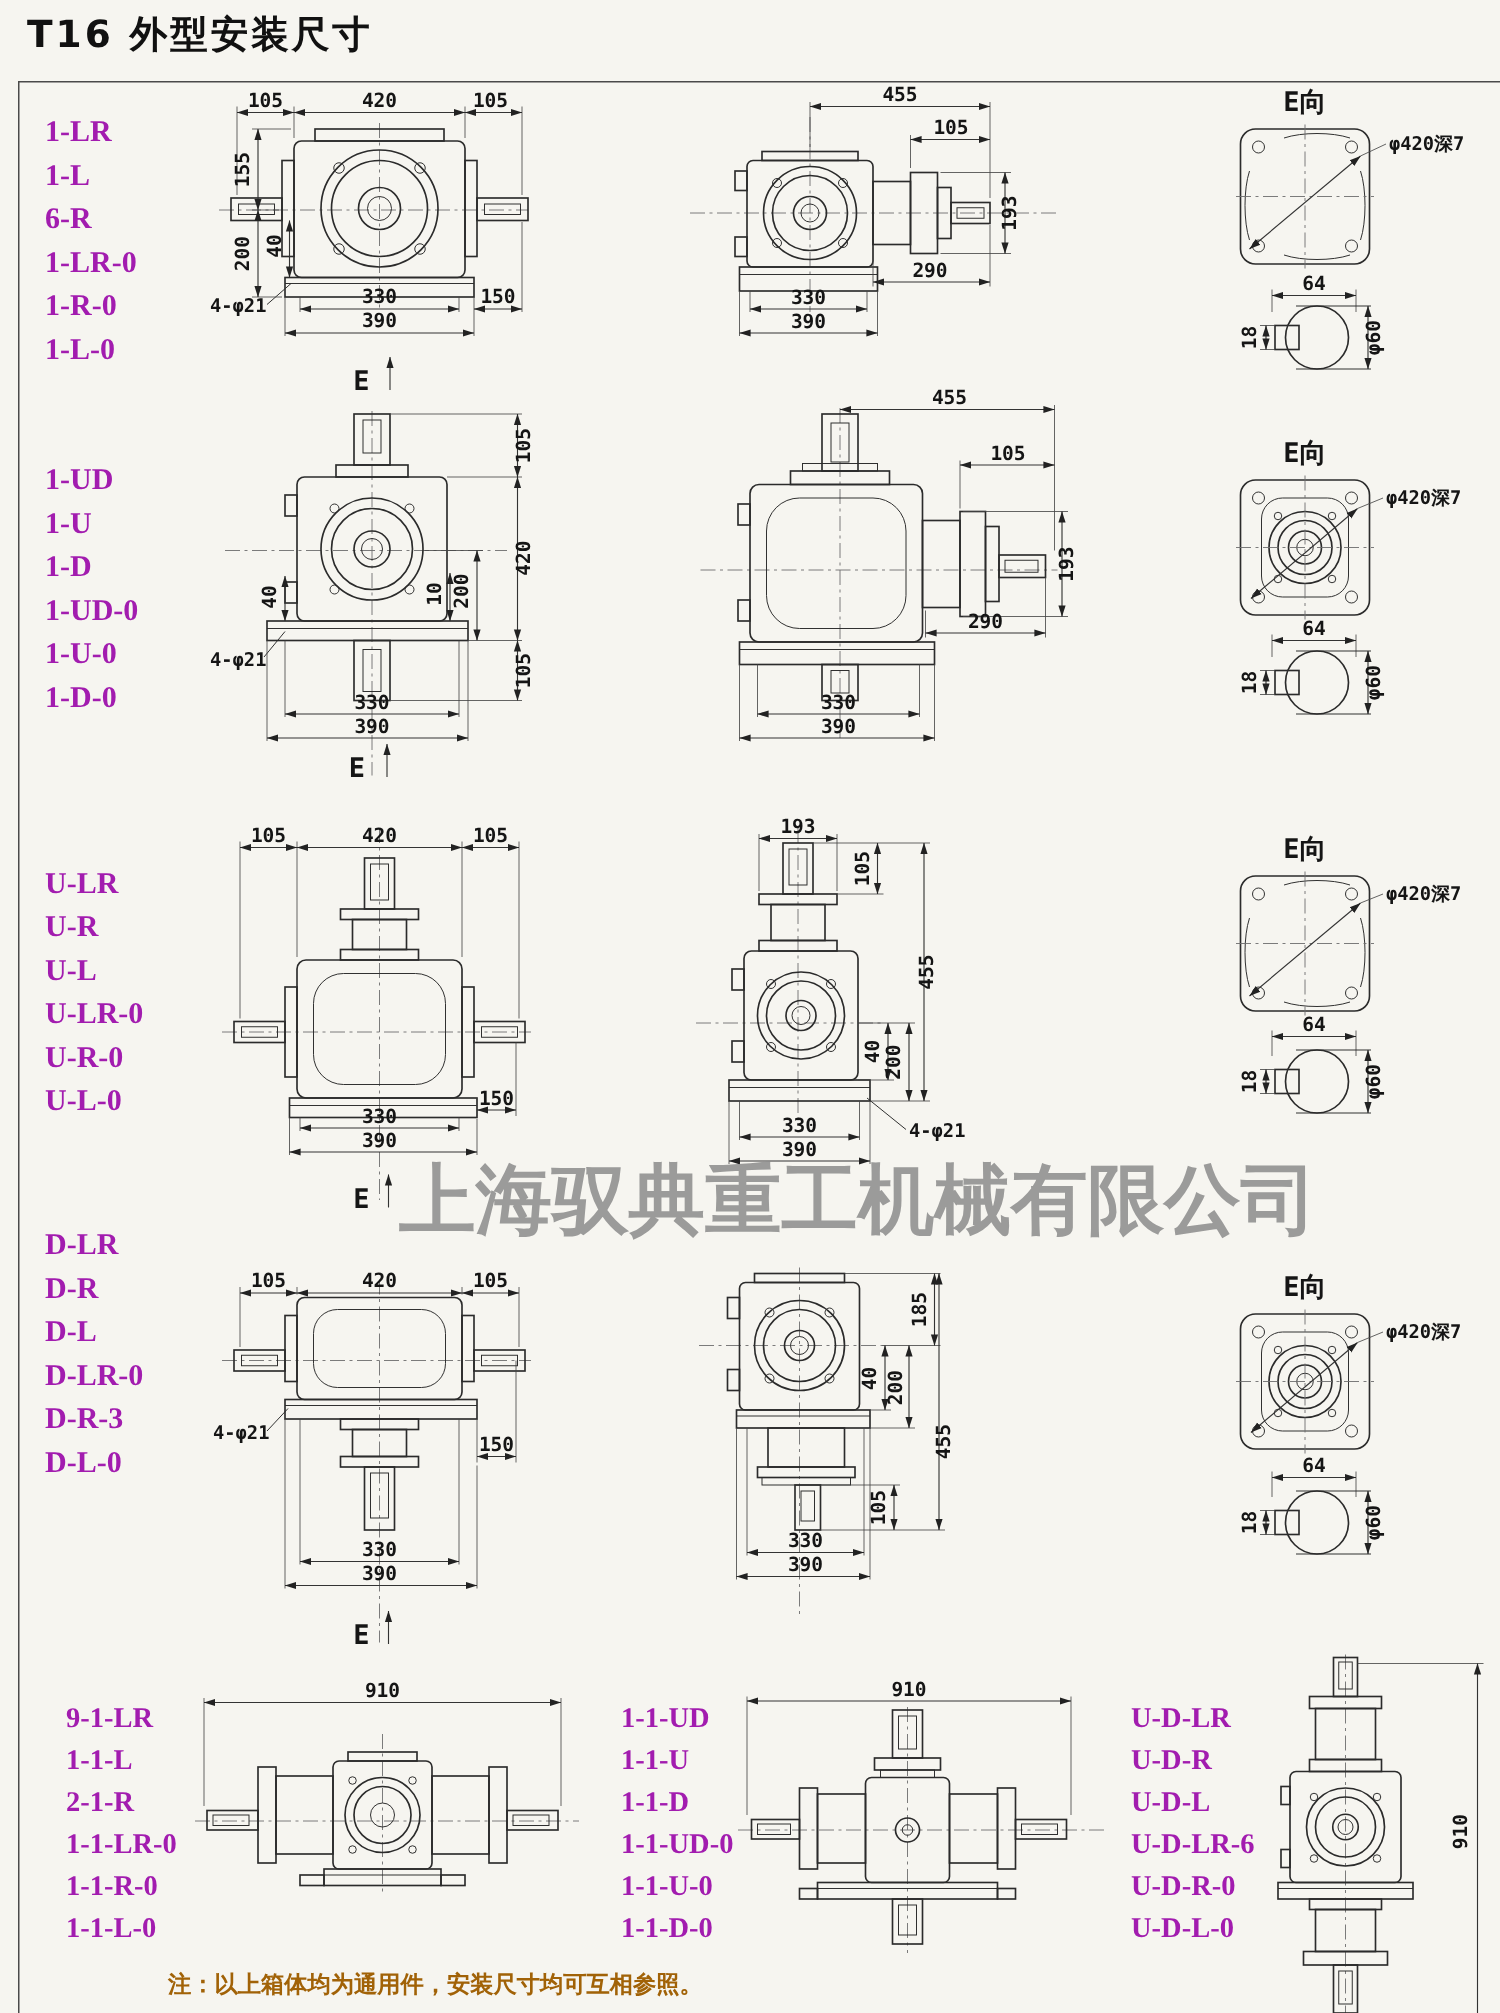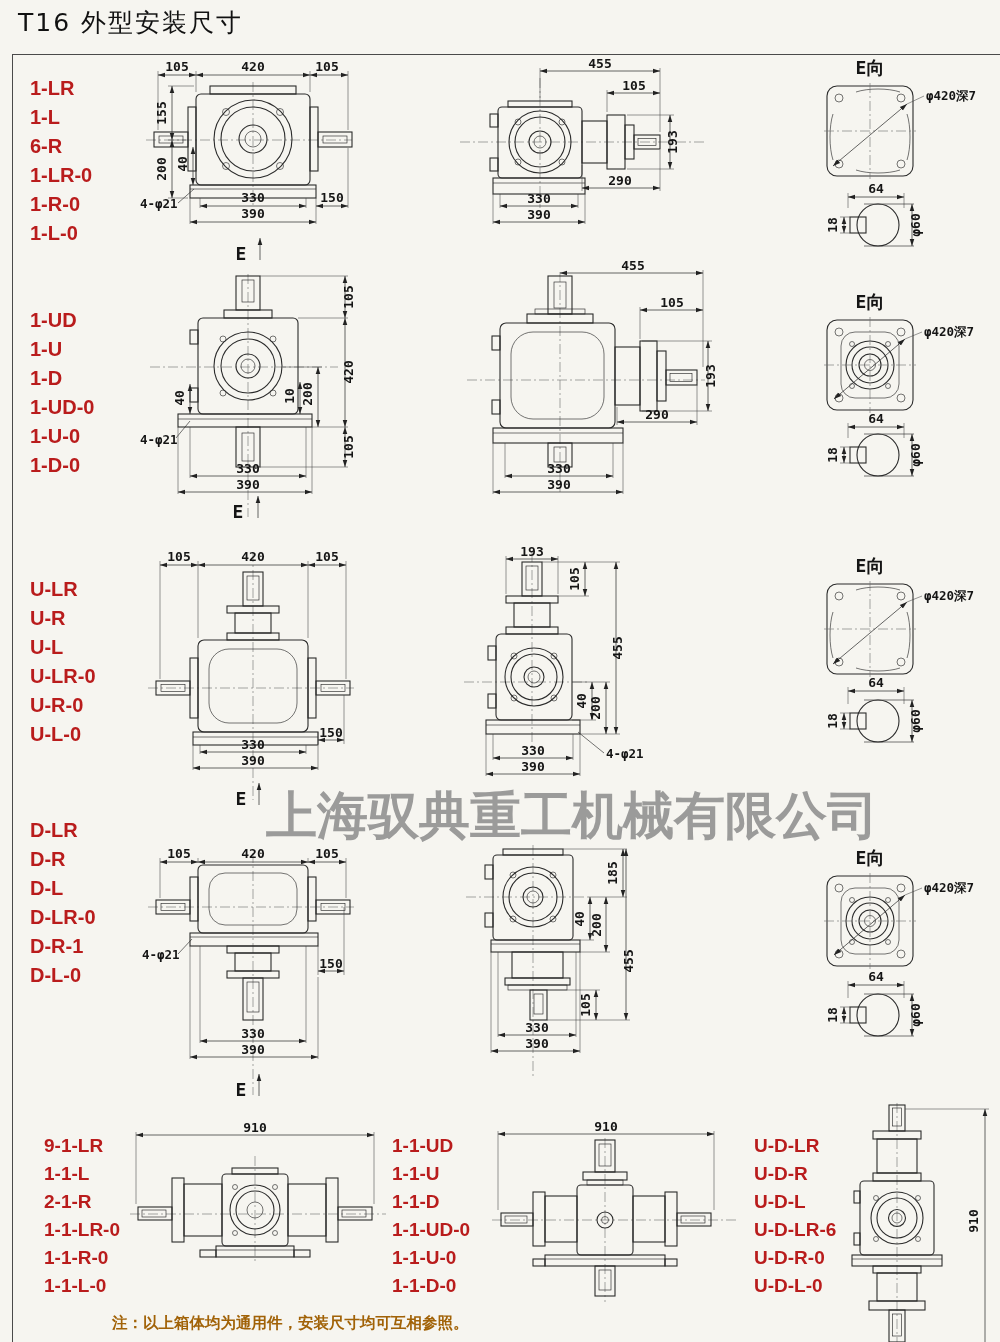--- a/index.html
+++ b/index.html
@@ -1,35 +1,35 @@
 <!DOCTYPE html>
 <html><head>
 <meta charset="utf-8">
 <style>
   html,body{margin:0;padding:0;background:#e8e7e3;}
   .page{position:relative;width:1000px;height:1342px;background:#f6f5f0;overflow:hidden;
         font-family:"DejaVu Sans",sans-serif;color:#141414;}
-  .page-title{position:absolute;left:18px;top:6px;font-size:25px;font-weight:normal;
+  .page-title{position:absolute;left:18px;top:6px;font-size:25px;font-weight:bold;
         letter-spacing:2px;color:#111;white-space:nowrap;}
   .frame-top{position:absolute;left:12px;top:54px;width:988px;border-top:1.6px solid #4a4a4a;}
   .frame-left{position:absolute;left:12px;top:54px;height:1288px;border-left:1.6px solid #4a4a4a;}
-  .models{position:absolute;font-family:Liberation Sans, sans-serif;font-weight:bold;
-        font-size:20px;line-height:29px;color:#b91c1c;white-space:nowrap;}
+  .models{position:absolute;font-family:Liberation Serif, serif;font-weight:bold;
+        font-size:20px;line-height:29px;color:#a21caf;white-space:nowrap;}
   .models.small{font-size:19px;line-height:28px;}
   .draw{position:absolute;overflow:visible;}
   .ln{fill:none;stroke:#2b2b2b;stroke-width:1.1;}
   .ln2{fill:none;stroke:#2b2b2b;stroke-width:.65;}
   .cl{fill:none;stroke:#6d6d6d;stroke-width:.6;stroke-dasharray:10 3 2 3;}
   .dl{fill:none;stroke:#333;stroke-width:.75;}
   .ext{stroke:#444;stroke-width:.55;}
   text.dim{font-family:"DejaVu Sans Mono",monospace;font-weight:bold;font-size:13px;fill:#151515;}
   text.dims{font-family:"DejaVu Sans Mono",monospace;font-weight:bold;font-size:12.5px;fill:#151515;}
   text.big{font-family:"DejaVu Sans Mono",monospace;font-weight:bold;font-size:18px;fill:#151515;}
   .watermark{position:absolute;left:266px;top:766px;font-size:51px;font-weight:bold;
-        color:#8c8c8c;opacity:.85;white-space:nowrap;z-index:6;margin-top:16px;}
+        color:#8c8c8c;opacity:.85;white-space:nowrap;z-index:6;}
   .note{position:absolute;left:112px;top:1313px;font-size:15.5px;font-weight:bold;color:#a16207;white-space:nowrap;}
 </style>
 </head>
 <body>
 
 <div class="page">
 
   <svg width="0" height="0" style="position:absolute">
     <defs>
       <marker id="ma" markerWidth="9" markerHeight="8" refX="7.4" refY="3" orient="auto-start-reverse" markerUnits="userSpaceOnUse">
@@ -501,21 +501,21 @@
     <text class="dim" x="108" y="165" text-anchor="middle" transform="rotate(-90 108 165)">φ60</text>
   </svg>
 
   <div class="watermark">上海驭典重工机械有限公司</div>
 
   <div class="models" style="left:30px;top:816px">
     <div>D-LR</div>
     <div>D-R</div>
     <div>D-L</div>
     <div>D-LR-0</div>
-    <div>D-R-1</div>
+    <div>D-R-3</div>
     <div>D-L-0</div>
   </div>
 
   <svg class="draw" style="left:138px;top:845px" width="232" height="268" viewBox="0 0 232 268">
     <g>
       <line class="cl" x1="115" y1="8" x2="115" y2="250"></line>
         <line class="cl" x1="10" y1="62" x2="216" y2="62"></line>
       <rect class="ln" x="60" y="20" width="110" height="68" rx="5"></rect>
       <rect class="ln2" x="71" y="28" width="88" height="52" rx="16"></rect>
       <rect class="ln" x="52" y="32" width="8" height="44"></rect>
@@ -691,21 +691,21 @@
         <rect class="ln" x="166" y="128" width="16" height="7"></rect>
     </g>
     <g>
       <line class="ext" x1="8" y1="82" x2="8" y2="10"></line>
         <line class="ext" x1="246" y1="82" x2="246" y2="10"></line>
       <line class="dl" x1="8" y1="13" x2="246" y2="13" marker-start="url(#ma)" marker-end="url(#ma)"></line>
     </g>
     <text class="dim" x="127" y="9.5" text-anchor="middle">910</text>
   </svg>
 
-  <div class="models small" style="left:392px;top:1132px">
+  <div class="models small" style="left:414px;top:1132px">
     <div>1-1-UD</div>
     <div>1-1-U</div>
     <div>1-1-D</div>
     <div>1-1-UD-0</div>
     <div>1-1-U-0</div>
     <div>1-1-D-0</div>
   </div>
 
   <svg class="draw" style="left:488px;top:1122px" width="258" height="185" viewBox="0 0 258 185">
     <g>

